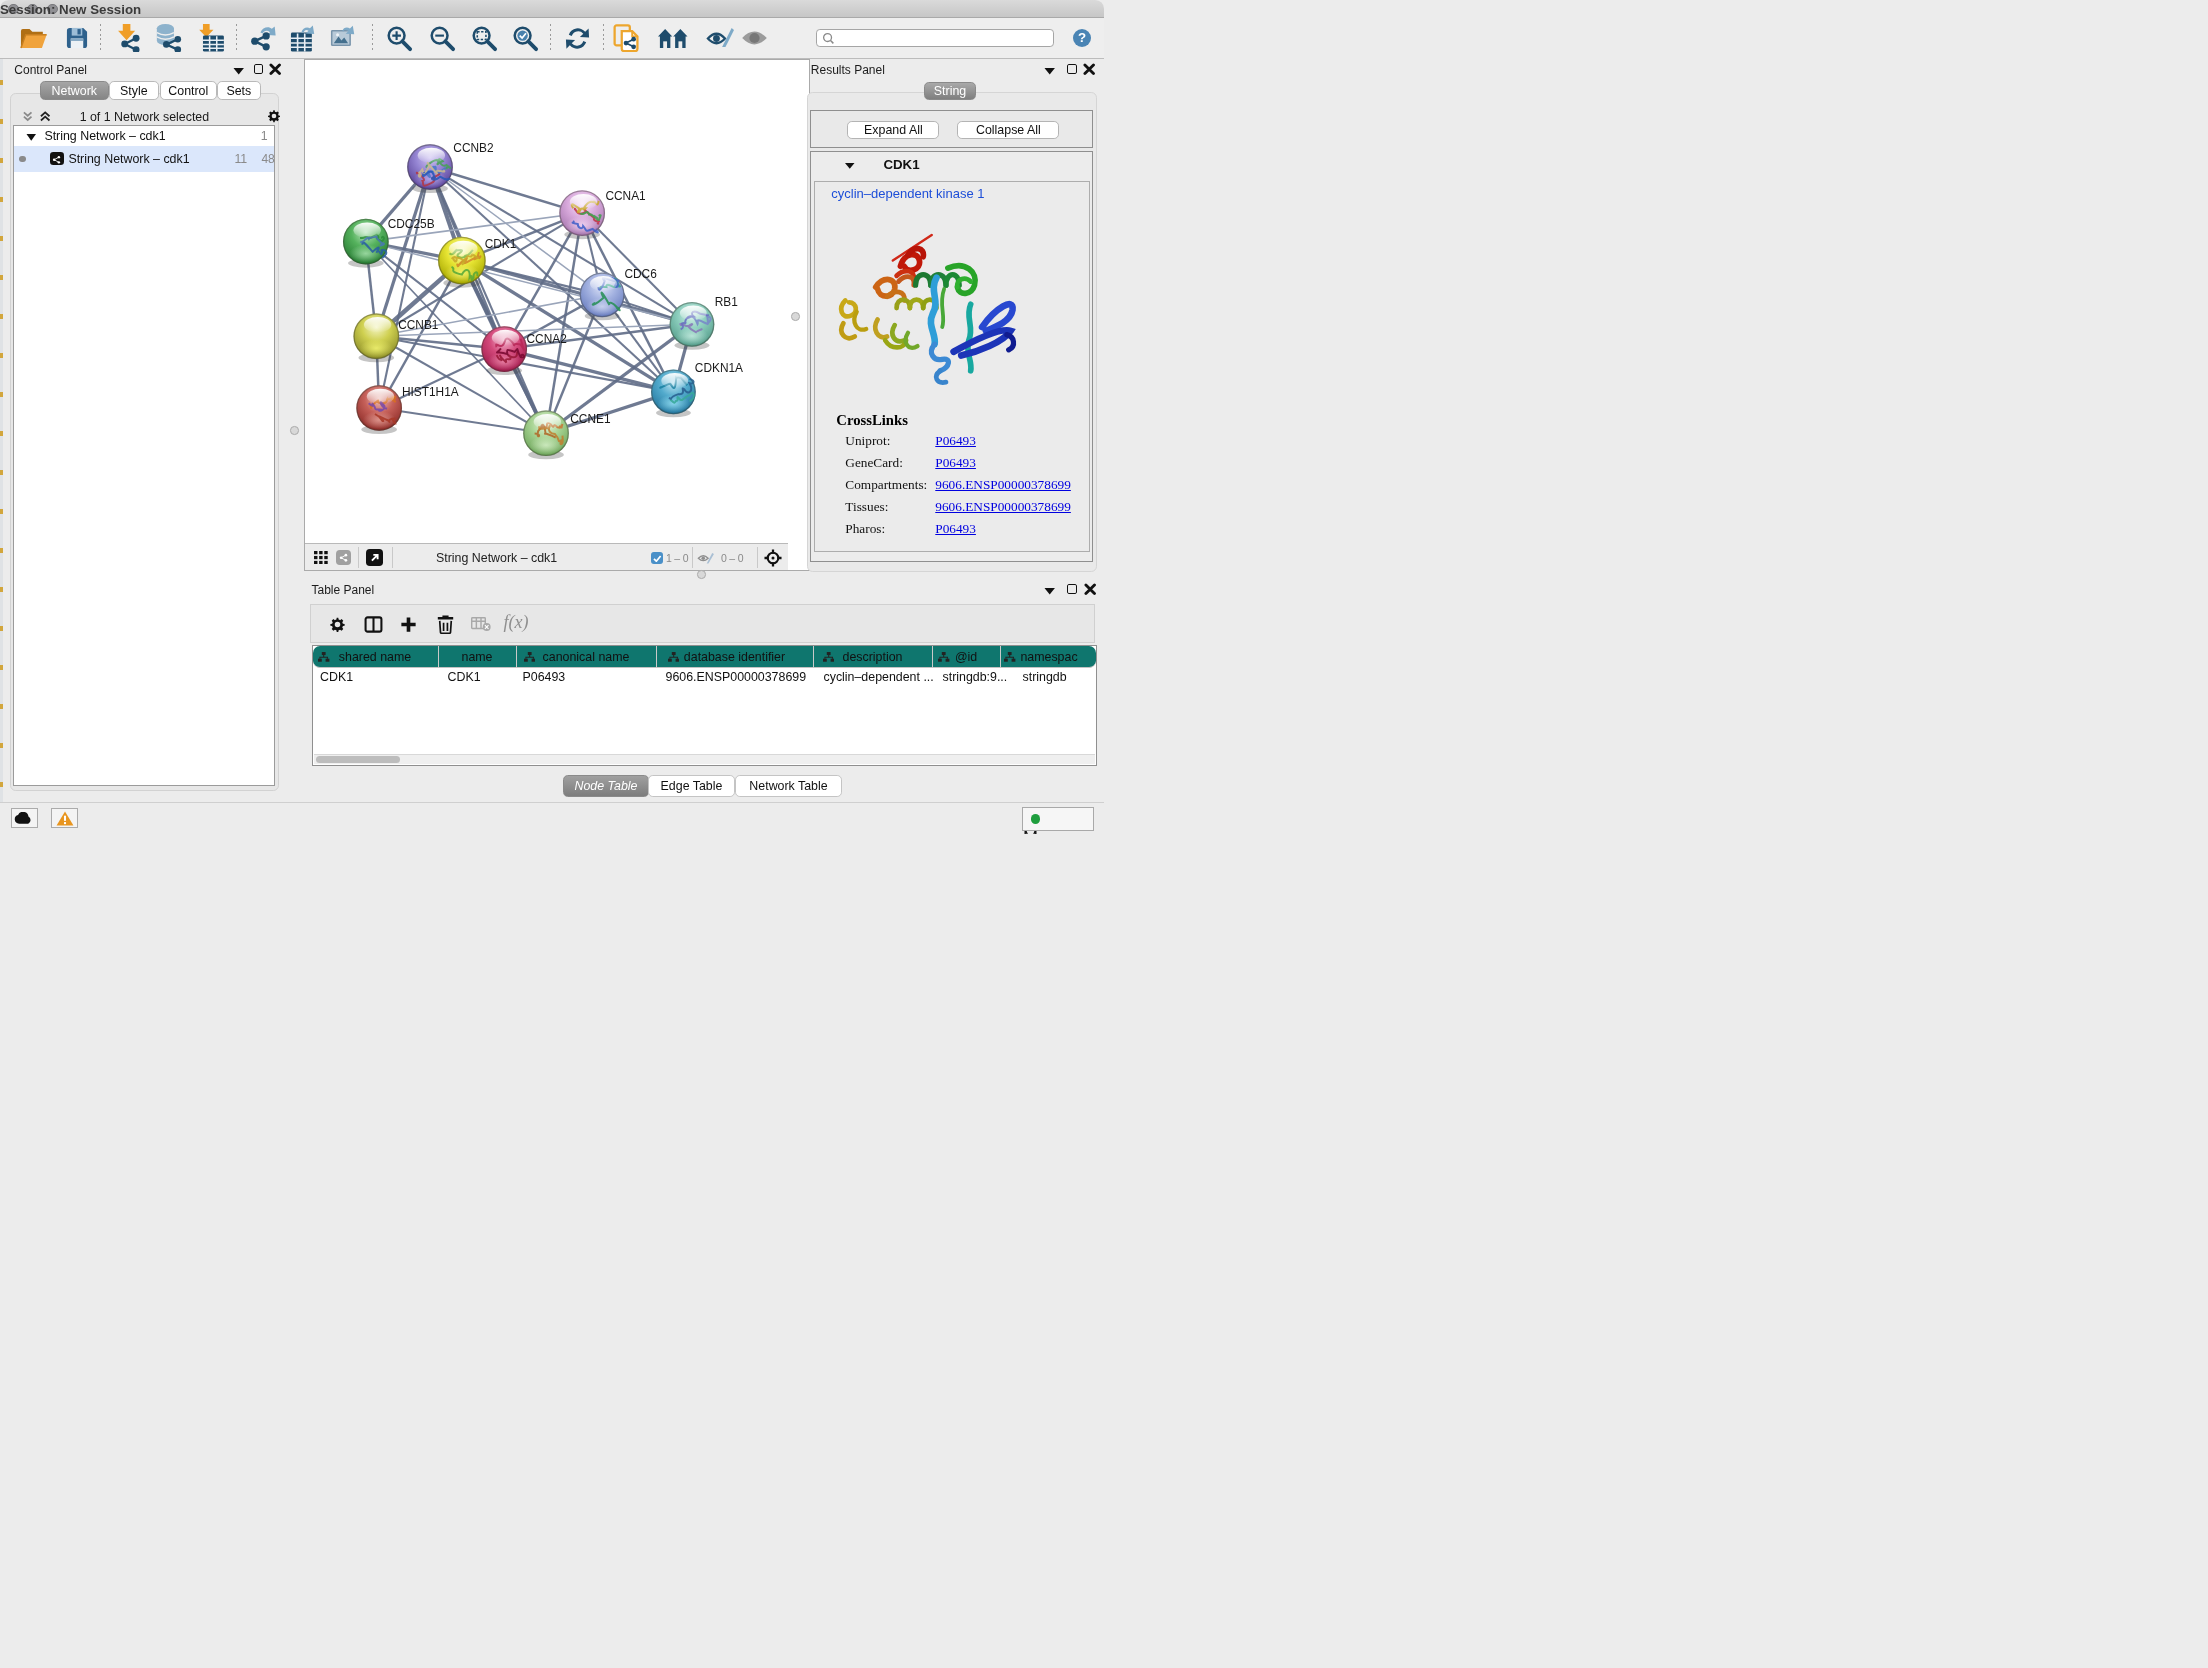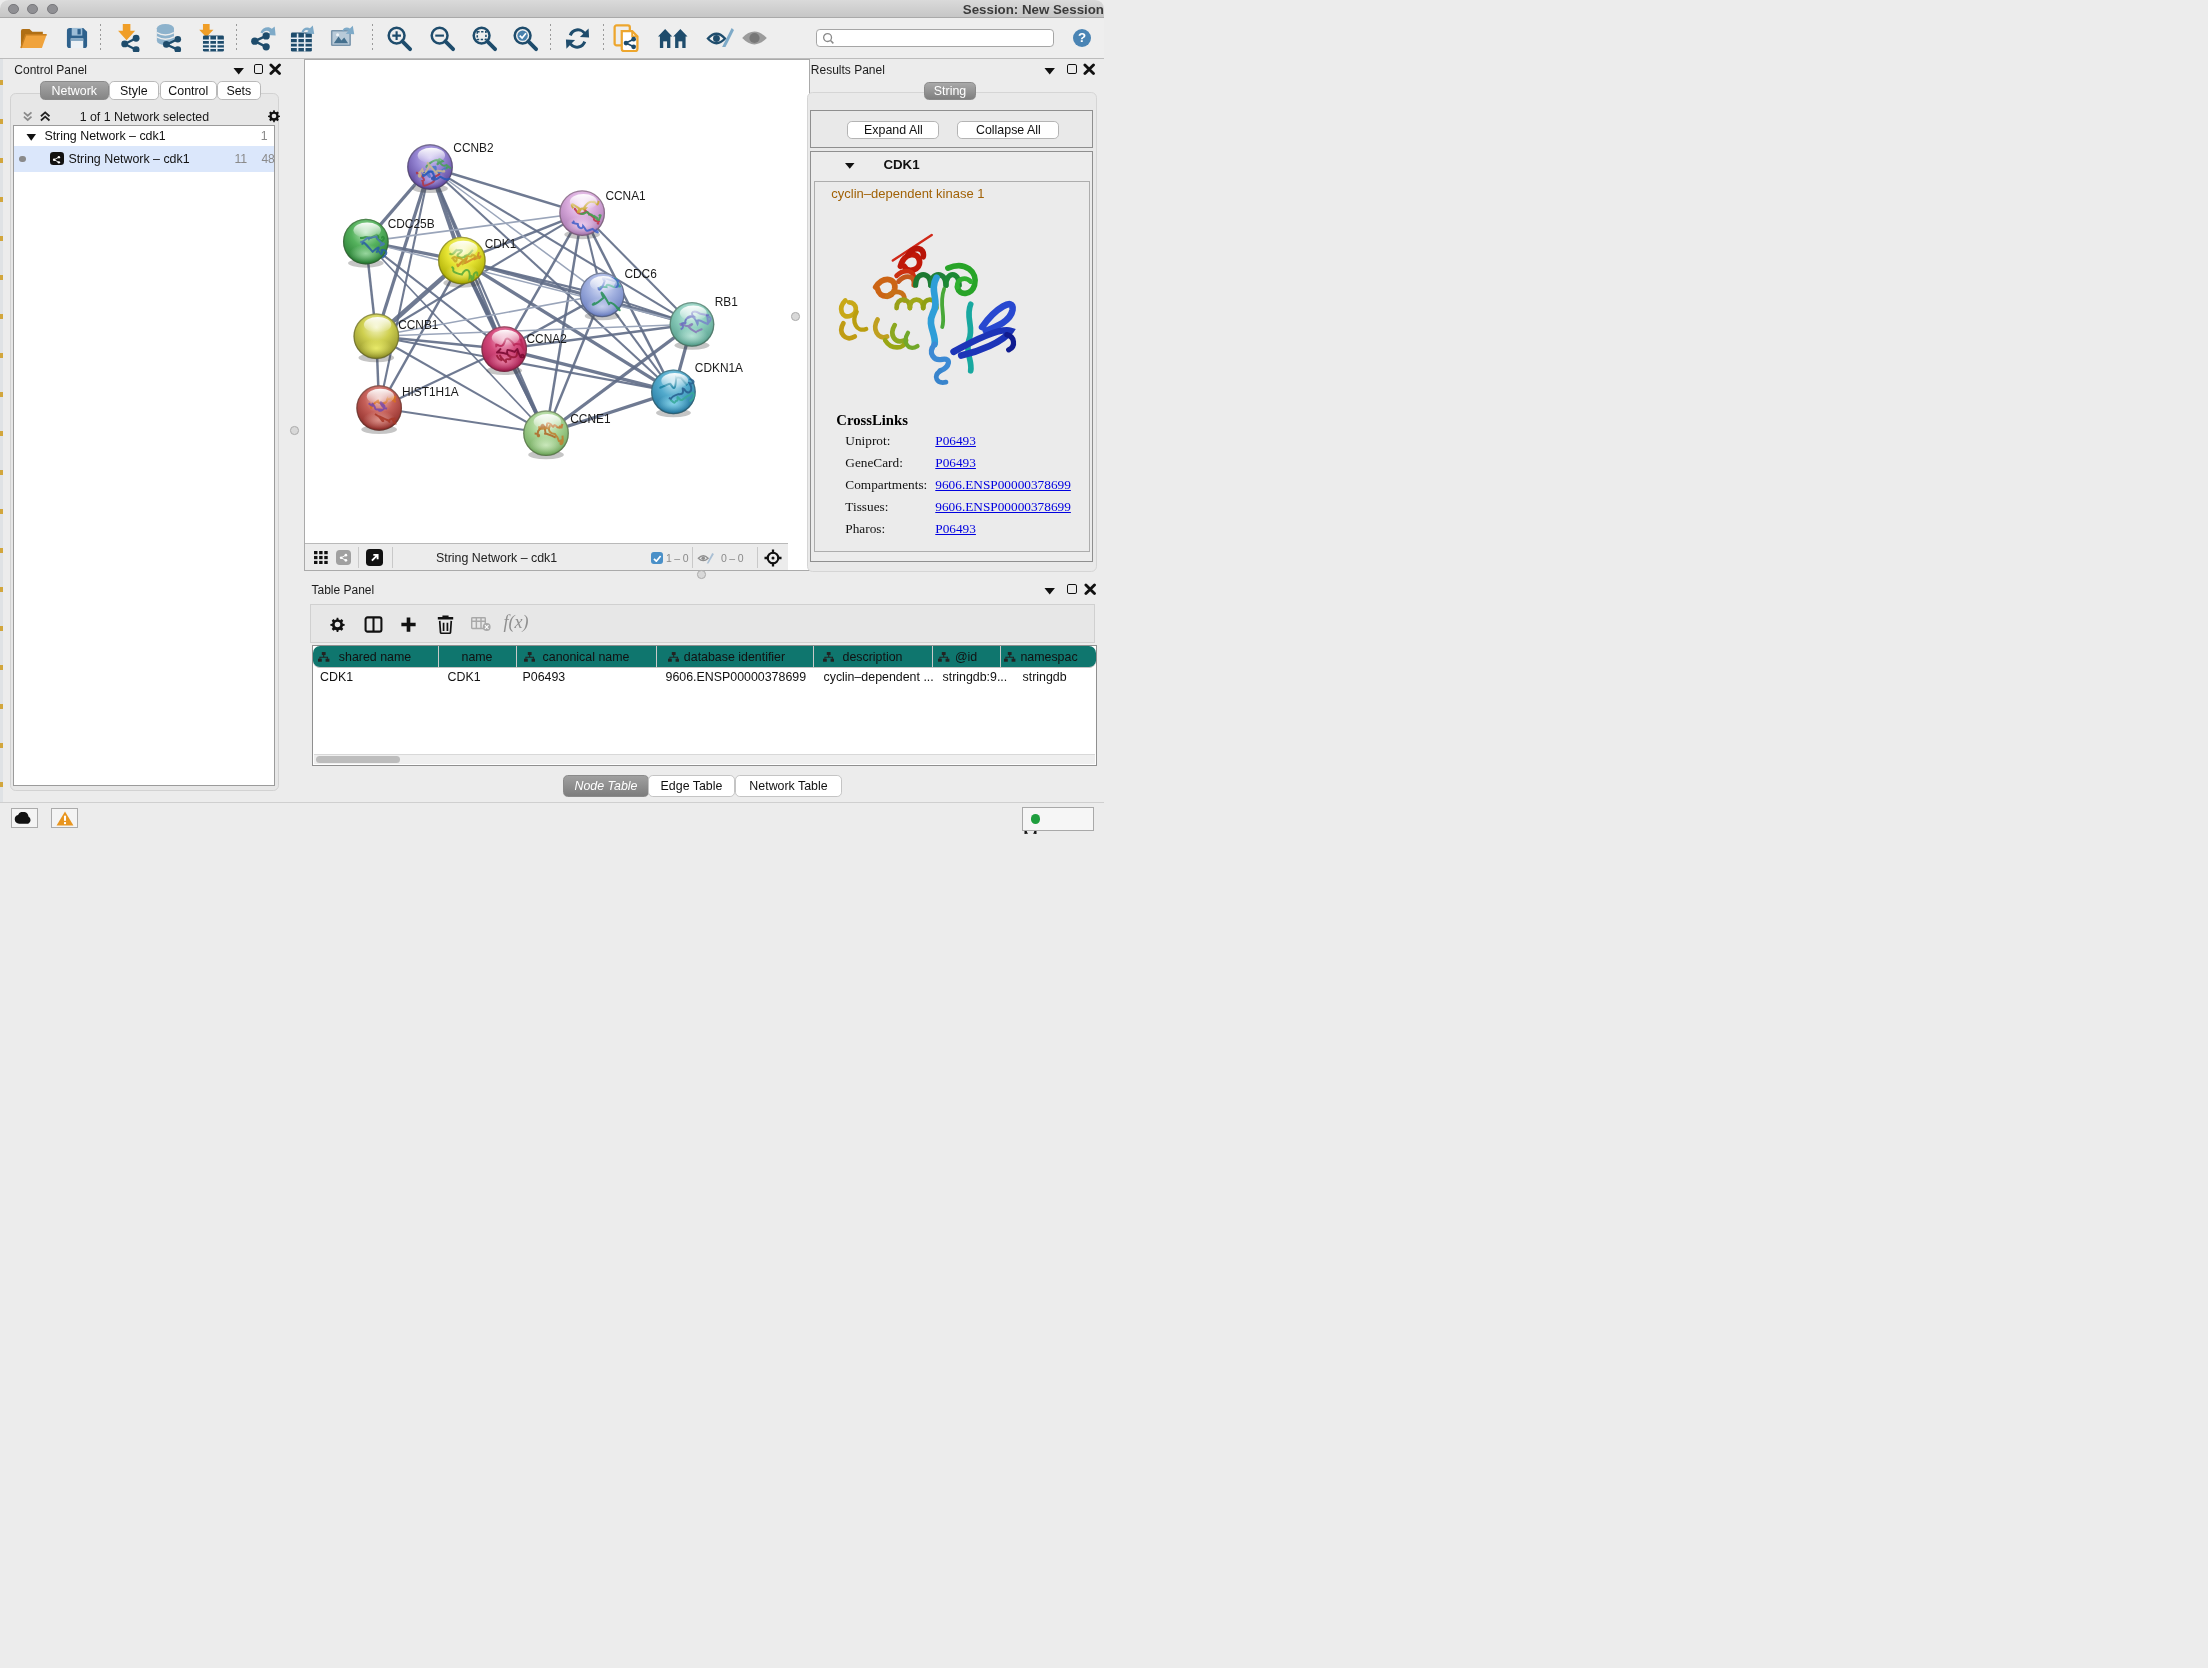--- a/index.html
+++ b/index.html
@@ -5,21 +5,21 @@
 * { margin:0; padding:0; box-sizing:border-box; }
 html,body { width:1104px; height:834px; background:#ececec; font-family:"Liberation Sans",sans-serif; overflow:hidden; }
 #page { position:relative; width:1104px; height:834px; background:#ececec; }
 
 
 #titlebar { position:absolute; left:0; top:0; width:1104px; height:18px;
   background:linear-gradient(#dadada,#c6c6c6); border-bottom:1px solid #a9a9a9;
   border-radius:8.6px 8.6px 0 0; }
 .tl { position:absolute; top:3.8px; width:10.5px; height:10.5px; border-radius:50%;
   background:#8f8f93; border:1px solid #79797d; }
-#title { position:absolute; top:1.9px; left:0; width:100%; text-align:right;
+#title { position:absolute; top:1.9px; left:0; width:100%; text-align:left;
   font-size:13.3px; font-weight:bold; color:#3b3b3b; }
 
 
 #toolbar { position:absolute; left:0; top:18px; width:1104px; height:41px;
   background:#eeeeee; border-bottom:1px solid #bcbcbc; }
 .tbi { position:absolute; top:6.7px; }
 .tbdiv { position:absolute; top:5.7px; width:1px; height:27px;
   background-image:repeating-linear-gradient(#9a9a9a 0 1.9px, transparent 1.9px 4.8px); }
 #searchbox { position:absolute; left:816px; top:11.4px; width:238px; height:18px;
   background:#fff; border:1px solid #a5a5a5; border-radius:3.8px; }
@@ -633,21 +633,21 @@
       <div id="expandbox">
         <div class="rbtn" style="left:36px;width:92px;">Expand All</div>
         <div class="rbtn" style="left:146px;width:102px;">Collapse All</div>
       </div>
       <div id="cdkbox">
         <svg width="9.5" height="7.6" style="position:absolute;left:34px;top:9.5px;" viewBox="0 0 10 8">
             <path d="M0 1 L10 1 L5 7 Z" fill="#111"></path>
           </svg>
         <div style="position:absolute;left:72px;top:4.8px;font-size:13.3px;font-weight:bold;color:#111;">CDK1</div>
         <div id="cdkinner">
-          <div style="position:absolute;left:16px;top:4.8px;font-size:13px;color:#a16207;">cyclin–dependent kinase 1</div>
+          <div style="position:absolute;left:16px;top:4.8px;font-size:13px;color:#1d4ed8;">cyclin–dependent kinase 1</div>
           <svg style="position:absolute;left:17px;top:46px;" width="190" height="162" viewBox="0 0 200 170">
           <path d="M105 7 L64 34" fill="none" stroke="#d02818" stroke-width="2.5" stroke-linecap="round"></path>
           <path d="M72 40 C76 26 90 24 92 34 C94 44 80 48 76 40" fill="none" stroke="#c01808" stroke-width="6" stroke-linecap="round"></path>
           <path d="M80 28 C86 18 98 20 96 30" fill="none" stroke="#b81408" stroke-width="6" stroke-linecap="round"></path>
           <path d="M68 50 C76 42 88 44 86 54" fill="none" stroke="#cc3010" stroke-width="5" stroke-linecap="round"></path>
           <path d="M46 62 C54 50 68 52 66 64 C64 74 50 74 48 64" fill="none" stroke="#cc6414" stroke-width="6" stroke-linecap="round"></path>
           <path d="M58 72 C66 64 78 66 76 76" fill="none" stroke="#c87018" stroke-width="5" stroke-linecap="round"></path>
           <path d="M70 56 C78 48 88 50 86 60" fill="none" stroke="#c4581c" stroke-width="5" stroke-linecap="round"></path>
           <path d="M14 76 C6 84 10 96 20 92 C28 89 26 78 18 78" fill="none" stroke="#c8a818" stroke-width="5" stroke-linecap="round"></path>
           <path d="M12 100 C6 110 14 120 24 114" fill="none" stroke="#c09c14" stroke-width="5" stroke-linecap="round"></path>

